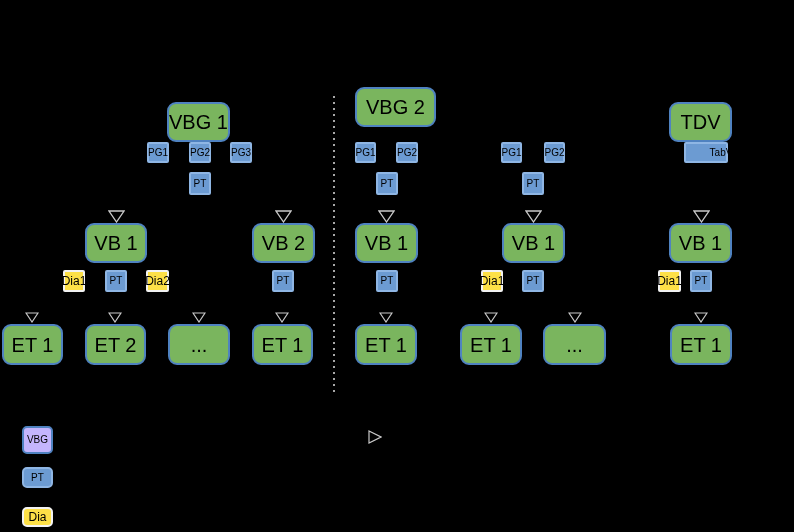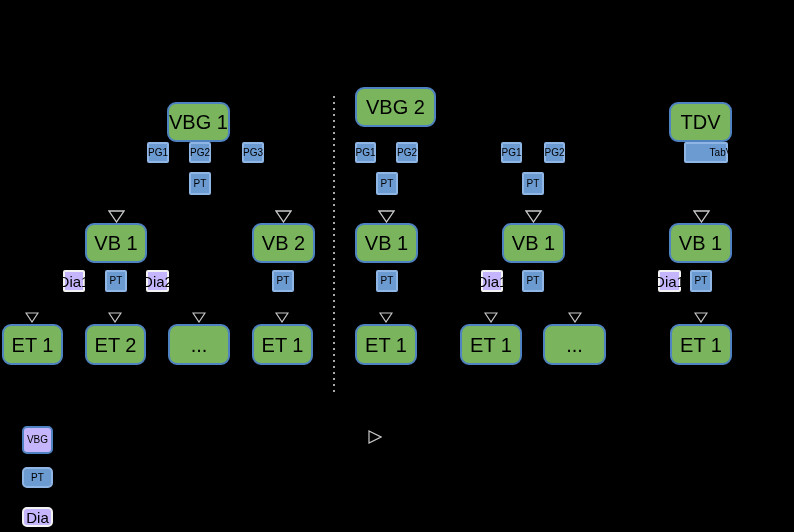--- a/index.html
+++ b/index.html
@@ -11,40 +11,40 @@
     position:absolute;display:flex;align-items:center;justify-content:center;
     box-sizing:border-box;color:#000;line-height:1;
   }
   .gbox{
     background:#7ab55e;border:2px solid #4f82c0;border-radius:9px;font-size:20px;
   }
   .chip{
     background:#6c9bd2;border:2px solid #8fb6e4;border-radius:2px;font-size:10px;
   }
   .chip.gray{
-    background:#c4b5fd;border-color:#f2f2f2;font-size:15px;
+    background:#fde047;border-color:#f2f2f2;font-size:12px;
   }
   .legend-swatch{border-radius:5px;font-size:10px;}
   .tri{position:absolute;display:block;}
   .sep{
     position:absolute;left:333px;top:96px;width:2px;height:296px;
     background:repeating-linear-gradient(to bottom,#a8a8a8 0 2px,transparent 2px 6px);
   }
 </style>
 </head>
 <body>
 
 <div class="canvas">
 
   <div class="sep"></div>
 
   <div class="node gbox" style="left:167px;top:102px;width:63px;height:40px;">VBG 1</div>
   <div class="node chip" style="left:147px;top:142px;width:22px;height:21px;">PG1</div>
   <div class="node chip" style="left:189px;top:142px;width:22px;height:21px;">PG2</div>
-  <div class="node chip" style="left:230px;top:142px;width:22px;height:21px;margin-left:12px;">PG3</div>
+  <div class="node chip" style="left:230px;top:142px;width:22px;height:21px;">PG3</div>
   <div class="node chip" style="left:189px;top:172px;width:22px;height:23px;">PT</div>
 
   <svg class="tri" style="left:108px;top:210px;" width="17" height="13" viewBox="0 0 17 13">
     <polygon points="1,1 16,1 8.5,12" fill="none" stroke="#c9c9c9" stroke-width="1.3"></polygon>
     </svg>
   <svg class="tri" style="left:275px;top:210px;" width="17" height="13" viewBox="0 0 17 13">
     <polygon points="1,1 16,1 8.5,12" fill="none" stroke="#c9c9c9" stroke-width="1.3"></polygon>
     </svg>
 
   <div class="node gbox" style="left:85px;top:223px;width:62px;height:40px;">VB 1</div>

